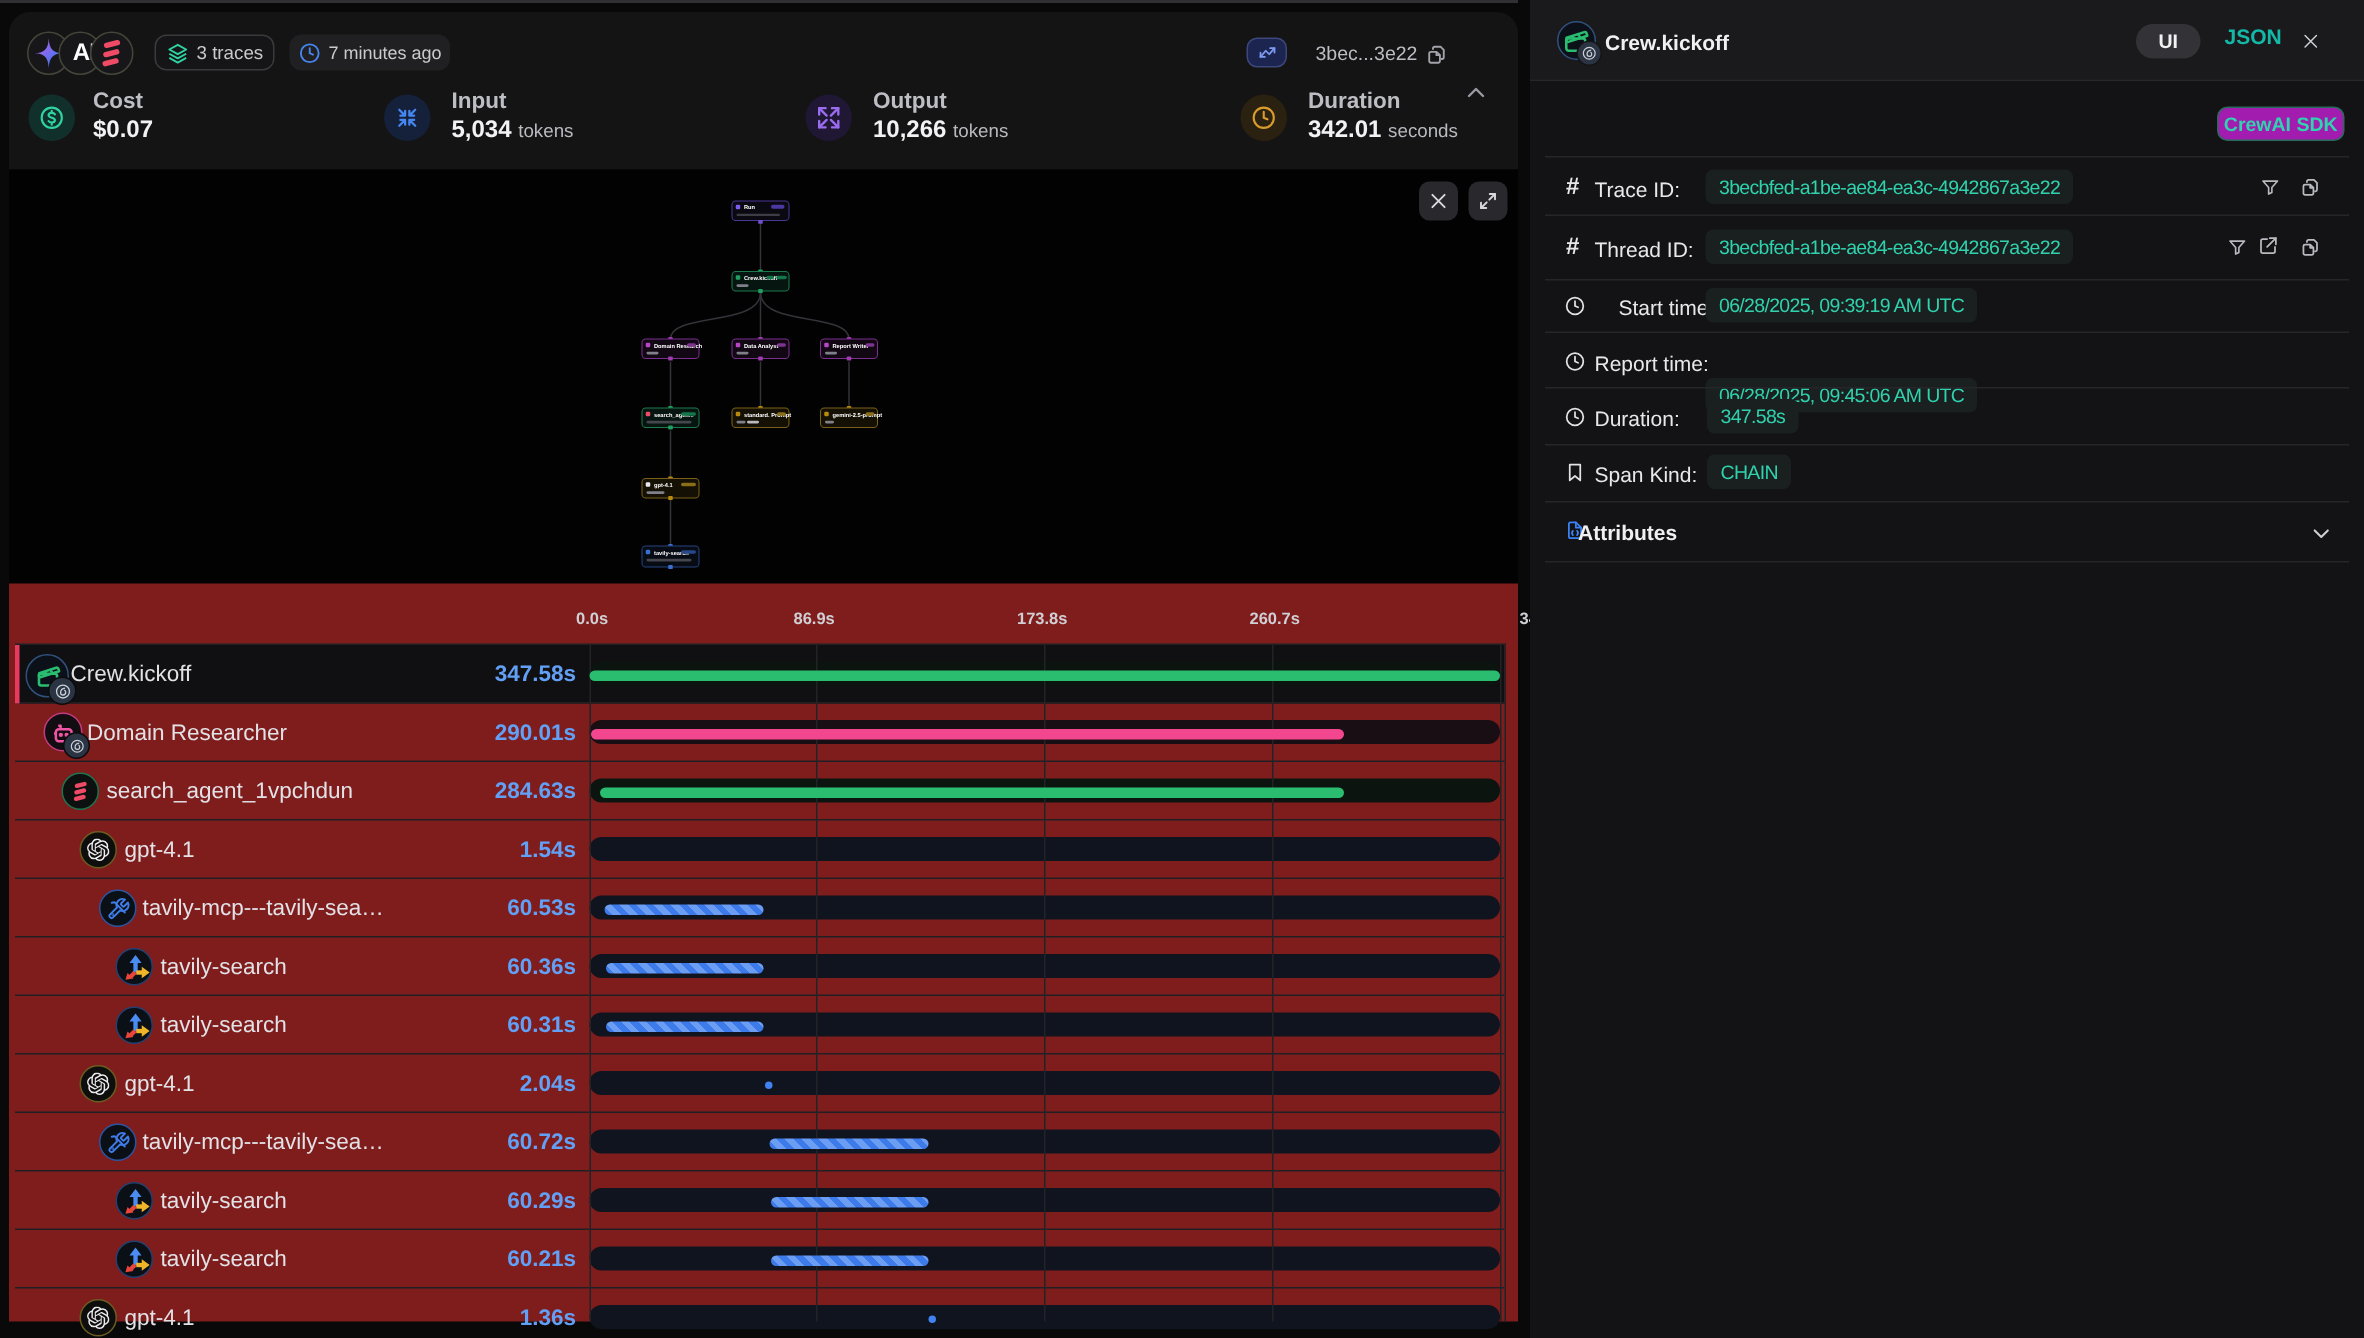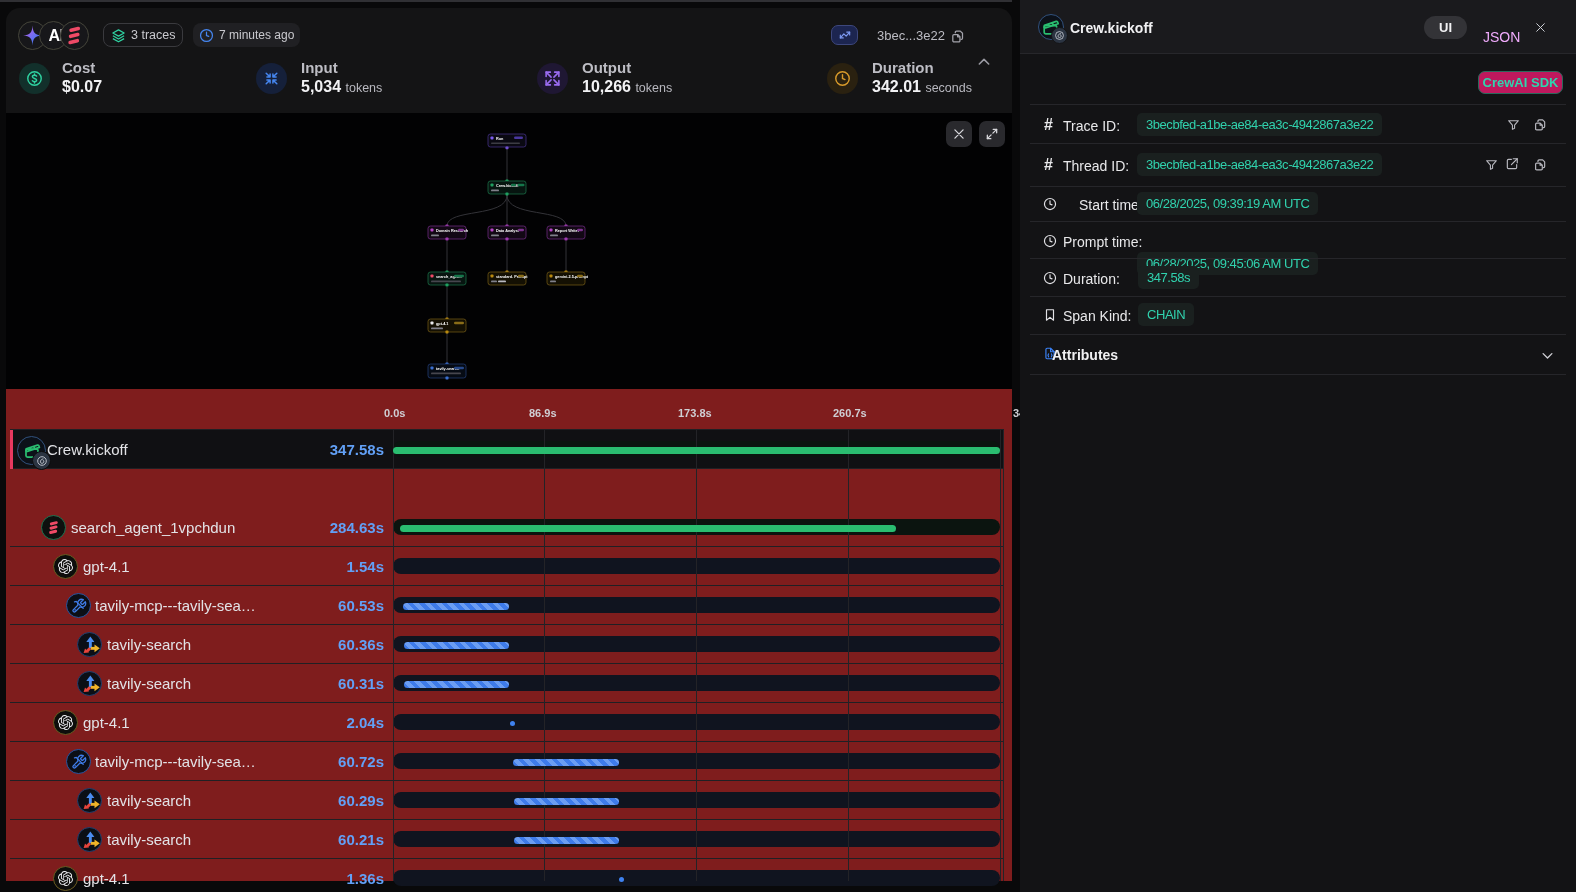--- a/index.html
+++ b/index.html
@@ -307,20 +307,41 @@
               <circle cx="12" cy="12" r="8.6"></circle>
               <path d="M14.8 7.6 c-3.2 0.4 -6 2.8 -6 6 0 1.8 1.4 3 3.2 3 2.2 0 3.6-1.6 3.6-3.6 0-1.4-0.8-2.4-2-2.8"></path>
             </svg>
  </div>
         </div>
     <div class="nm" style="left:37px;">Crew.kickoff</div>
     <div class="dur">347.58s</div>
     <div class="track" style="background:#0b140f;"></div>
     <div class="bar g" style="left:383px; width:607px;"></div>
     </div>
+    <div class="trow" style="top:80px;">
+    <div class="ric" style="left:19px; top:6px; width:26px; height:26px; border:1px solid #c23a82; background:#120d11;">
+ <svg width="21" height="21" viewBox="0 0 24 24" fill="none" stroke="#f055a5" stroke-width="1.9" stroke-linejoin="round" style="position:absolute;left:2px;top:2px;">
+            <rect x="6" y="9.4" width="12" height="9" rx="2.2"></rect>
+            <path d="M9.6 9.4 V6.6 h-1.8"></path>
+            <circle cx="9.8" cy="13.6" r="0.7" fill="#f055a5"></circle>
+            <circle cx="14.2" cy="13.6" r="0.7" fill="#f055a5"></circle>
+            <path d="M6 12.6 H4.6 M18 12.6 h1.4"></path>
+          </svg>
+ <div style="position:absolute; left:12px; top:12px; width:18px; height:18px; border-radius:50%; background:#2b3442; border:1.5px solid #0c0c0d; display:flex; align-items:center; justify-content:center;">
+ <svg width="11" height="11" viewBox="0 0 24 24" fill="none" stroke="#c9cdd6" stroke-width="1.8">
+              <circle cx="12" cy="12" r="8.6"></circle>
+              <path d="M14.8 7.6 c-3.2 0.4 -6 2.8 -6 6 0 1.8 1.4 3 3.2 3 2.2 0 3.6-1.6 3.6-3.6 0-1.4-0.8-2.4-2-2.8"></path>
+            </svg>
+ </div>
+        </div>
+    <div class="nm" style="left:48px;">Domain Researcher</div>
+    <div class="dur">290.01s</div>
+    <div class="track" style="background:#180e13;"></div>
+    <div class="bar p" style="left:384px; width:502px;"></div>
+    </div>
     <div class="trow" style="top:119px;">
     <div class="ric" style="left:31px; top:7px; width:25px; height:25px; border:1px solid #1f7350; background:#0c100e; display:flex; align-items:center; justify-content:center;">
  <svg width="19" height="19" viewBox="0 0 27 27">
             <g fill="#ef4a66">
               <rect x="8.2" y="5.6" width="11.5" height="4.1" rx="2" transform="rotate(-14 13.5 7.5)"></rect>
               <rect x="7.7" y="11.7" width="11.5" height="4.1" rx="2" transform="rotate(-14 13 13.5)"></rect>
               <rect x="7.2" y="17.8" width="11.5" height="4.1" rx="2" transform="rotate(-14 12.5 19.5)"></rect>
             </g>
           </svg>
         </div>
@@ -488,27 +509,27 @@
         </svg>
       <div style="position:absolute; left:12px; top:12px; width:17px; height:17px; border-radius:50%; background:#2b3442; border:1.5px solid #141416; display:flex; align-items:center; justify-content:center;">
         <svg width="11" height="11" viewBox="0 0 24 24" fill="none" stroke="#c9cdd6" stroke-width="1.8">
             <circle cx="12" cy="12" r="8.6"></circle>
             <path d="M14.8 7.6 c-3.2 0.4 -6 2.8 -6 6 0 1.8 1.4 3 3.2 3 2.2 0 3.6-1.6 3.6-3.6 0-1.4-0.8-2.4-2-2.8"></path>
           </svg>
       </div>
     </div>
     <div class="abs" style="left:50px; top:20px; font-size:14px; font-weight:bold; color:#f0f0f2;">Crew.kickoff</div>
     <div class="abs" style="left:404px; top:16px; width:43px; height:23px; background:#333337; border-radius:12px; display:flex; align-items:center; justify-content:center; font-size:13px; font-weight:bold; color:#f2f2f4;">UI</div>
-    <div class="abs" style="left:463px; top:29px; font-size:14px; font-weight:normal; color:#f0abfc;">JSON</div>
+    <div class="abs" style="left:463px; top:16px; font-size:14px; font-weight:bold; color:#14b8a6;">JSON</div>
     <svg class="abs" style="left:514px; top:21px;" width="13" height="13" viewBox="0 0 24 24" fill="none" stroke="#cfd2d8" stroke-width="1.8" stroke-linecap="round">
         <path d="M5 5 L19 19 M19 5 L5 19"></path>
       </svg>
     <div class="abs" style="left:0; top:53px; width:556px; height:1px; background:#27272b;"></div>
 
-    <div class="abs" style="left:458px; top:71px; width:85px; height:23px; border:1px solid #2a6a5c; border-radius:7px; background:#be185d; display:flex; align-items:center; justify-content:center; font-size:13px; font-weight:bold; color:#2fd4ae;">CrewAI SDK</div>
+    <div class="abs" style="left:458px; top:71px; width:85px; height:23px; border:1px solid #2a6a5c; border-radius:7px; background:#a21caf; display:flex; align-items:center; justify-content:center; font-size:13px; font-weight:bold; color:#2fd4ae;">CrewAI SDK</div>
 
     <div class="rrow-line" style="top:104px;"></div>
 
     <div class="abs rlabel" style="left:24px; top:116px; font-size:16px; font-weight:bold;">#</div>
     <div class="abs rlabel" style="left:43px; top:118px;">Trace ID:</div>
     <div class="rchip" style="left:117px; top:113px;">3becbfed-a1be-ae84-ea3c-4942867a3e22</div>
     <svg class="abs" style="left:487px; top:118px;" width="13" height="13" viewBox="0 0 24 24" fill="none" stroke="#b9b9c0" stroke-width="2" stroke-linejoin="round">
         <path d="M3 5 H21 L14 13 V19 L10 21 V13 Z"></path>
       </svg>
     <svg class="abs" style="left:513px; top:117px;" width="14" height="15" viewBox="0 0 24 24" fill="none" stroke="#b9b9c0" stroke-width="2" stroke-linejoin="round">
@@ -541,21 +562,21 @@
         <path d="M12 6.5 V12 L15.5 13.5"></path>
       </svg>
     <div class="abs rlabel" style="left:43px; top:197px;margin-left:16px;">Start time:</div>
     <div class="rchip" style="left:117px; top:192px;">06/28/2025, 09:39:19 AM UTC</div>
     <div class="rrow-line" style="top:221px;"></div>
 
     <svg class="abs" style="left:23px; top:234px;" width="14" height="14" viewBox="0 0 24 24" fill="none" stroke="#e2e2e6" stroke-width="2" stroke-linecap="round">
         <circle cx="12" cy="12" r="9.5"></circle>
         <path d="M12 6.5 V12 L15.5 13.5"></path>
       </svg>
-    <div class="abs rlabel" style="left:43px; top:234px;">Prompt time:</div>
+    <div class="abs rlabel" style="left:43px; top:234px;">Report time:</div>
     <div class="rchip" style="left:117px; top:240px;margin-top:12px;">06/28/2025, 09:45:06 AM UTC</div>
     <div class="rrow-line" style="top:258px;"></div>
 
     <svg class="abs" style="left:23px; top:271px;" width="14" height="14" viewBox="0 0 24 24" fill="none" stroke="#e2e2e6" stroke-width="2" stroke-linecap="round">
         <circle cx="12" cy="12" r="9.5"></circle>
         <path d="M12 6.5 V12 L15.5 13.5"></path>
       </svg>
     <div class="abs rlabel" style="left:43px; top:271px;">Duration:</div>
     <div class="rchip" style="left:118px; top:266px;">347.58s</div>
     <div class="rrow-line" style="top:296px;"></div>

